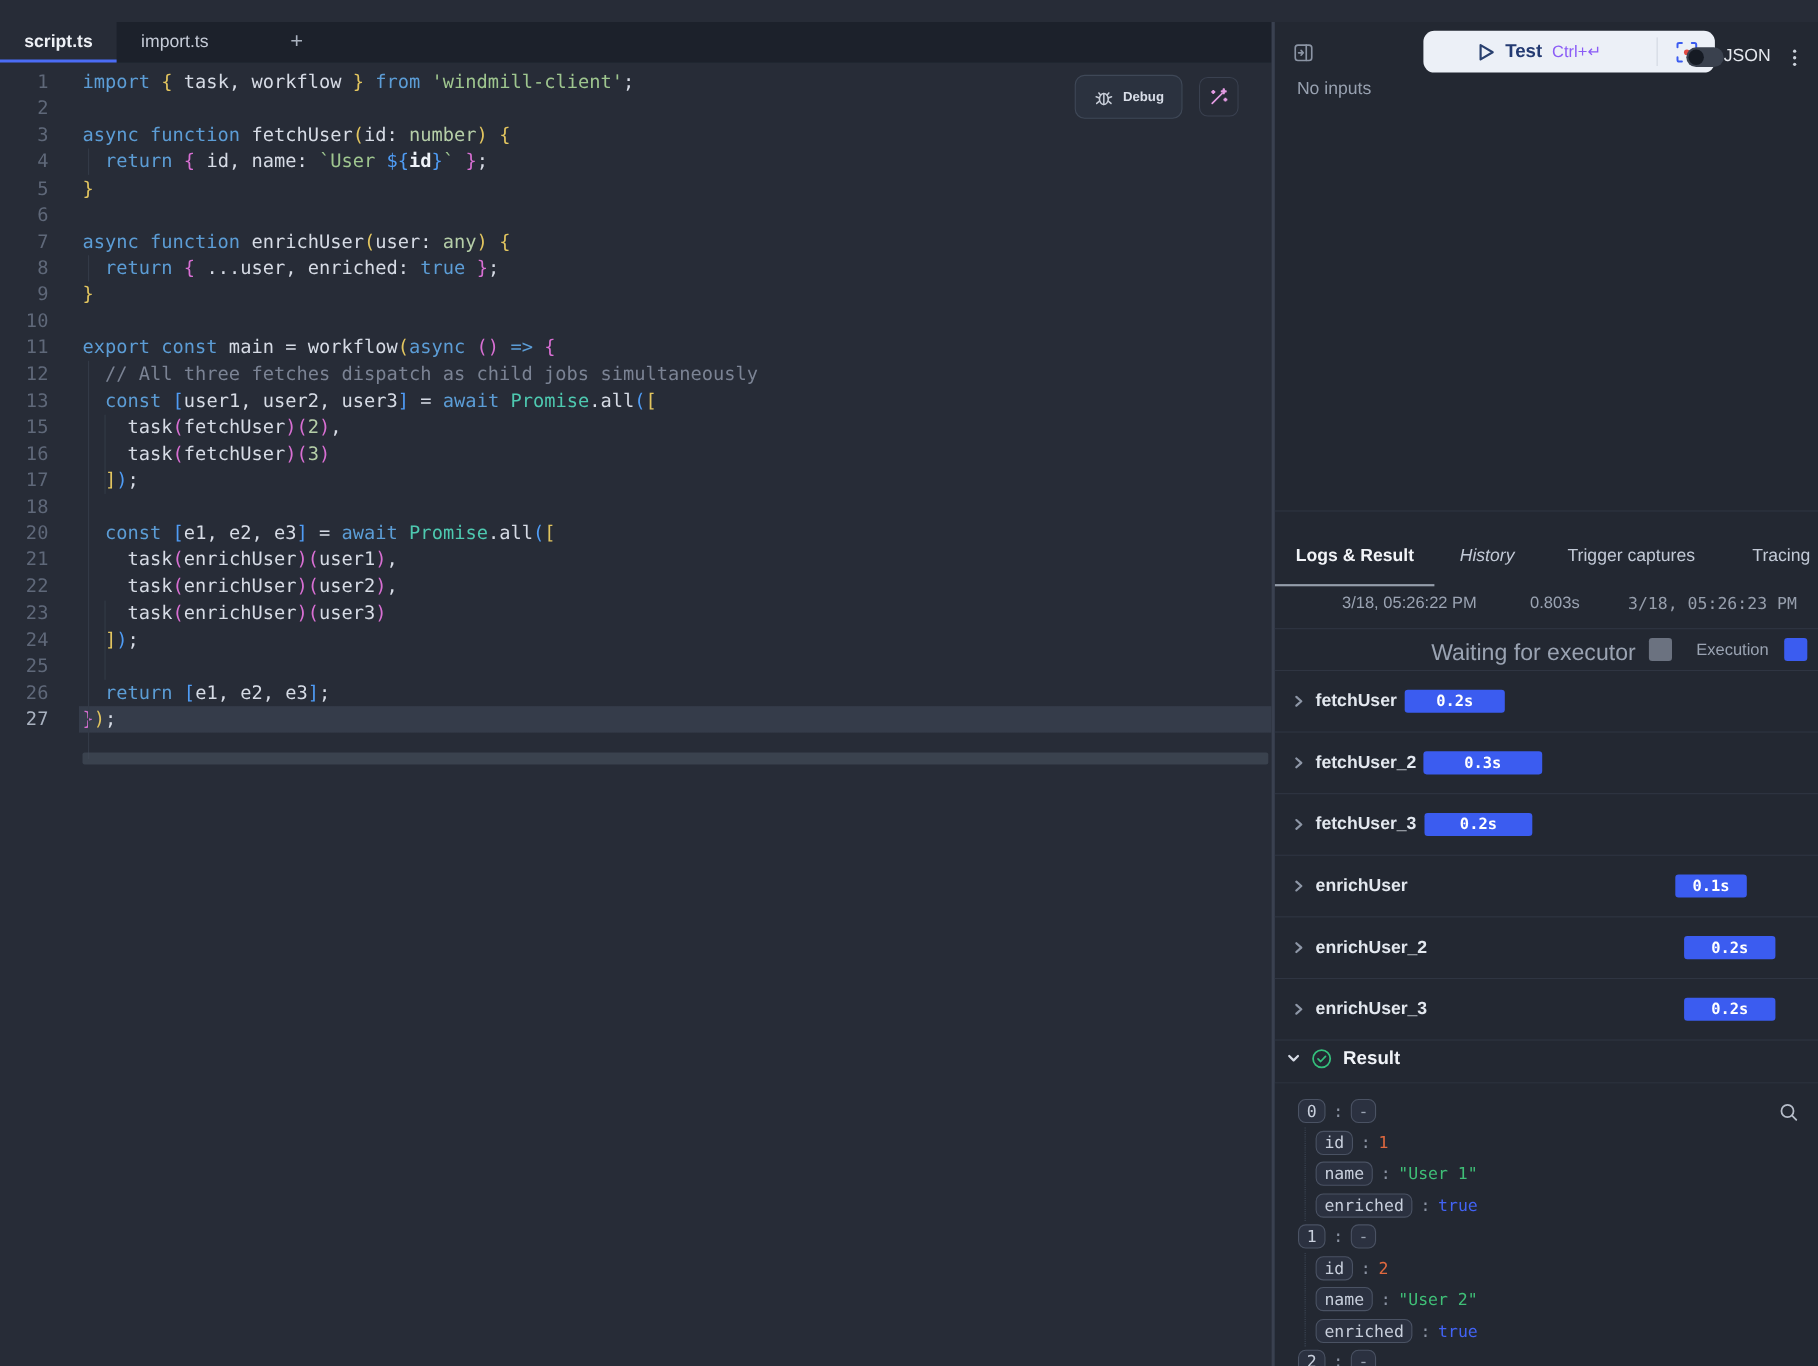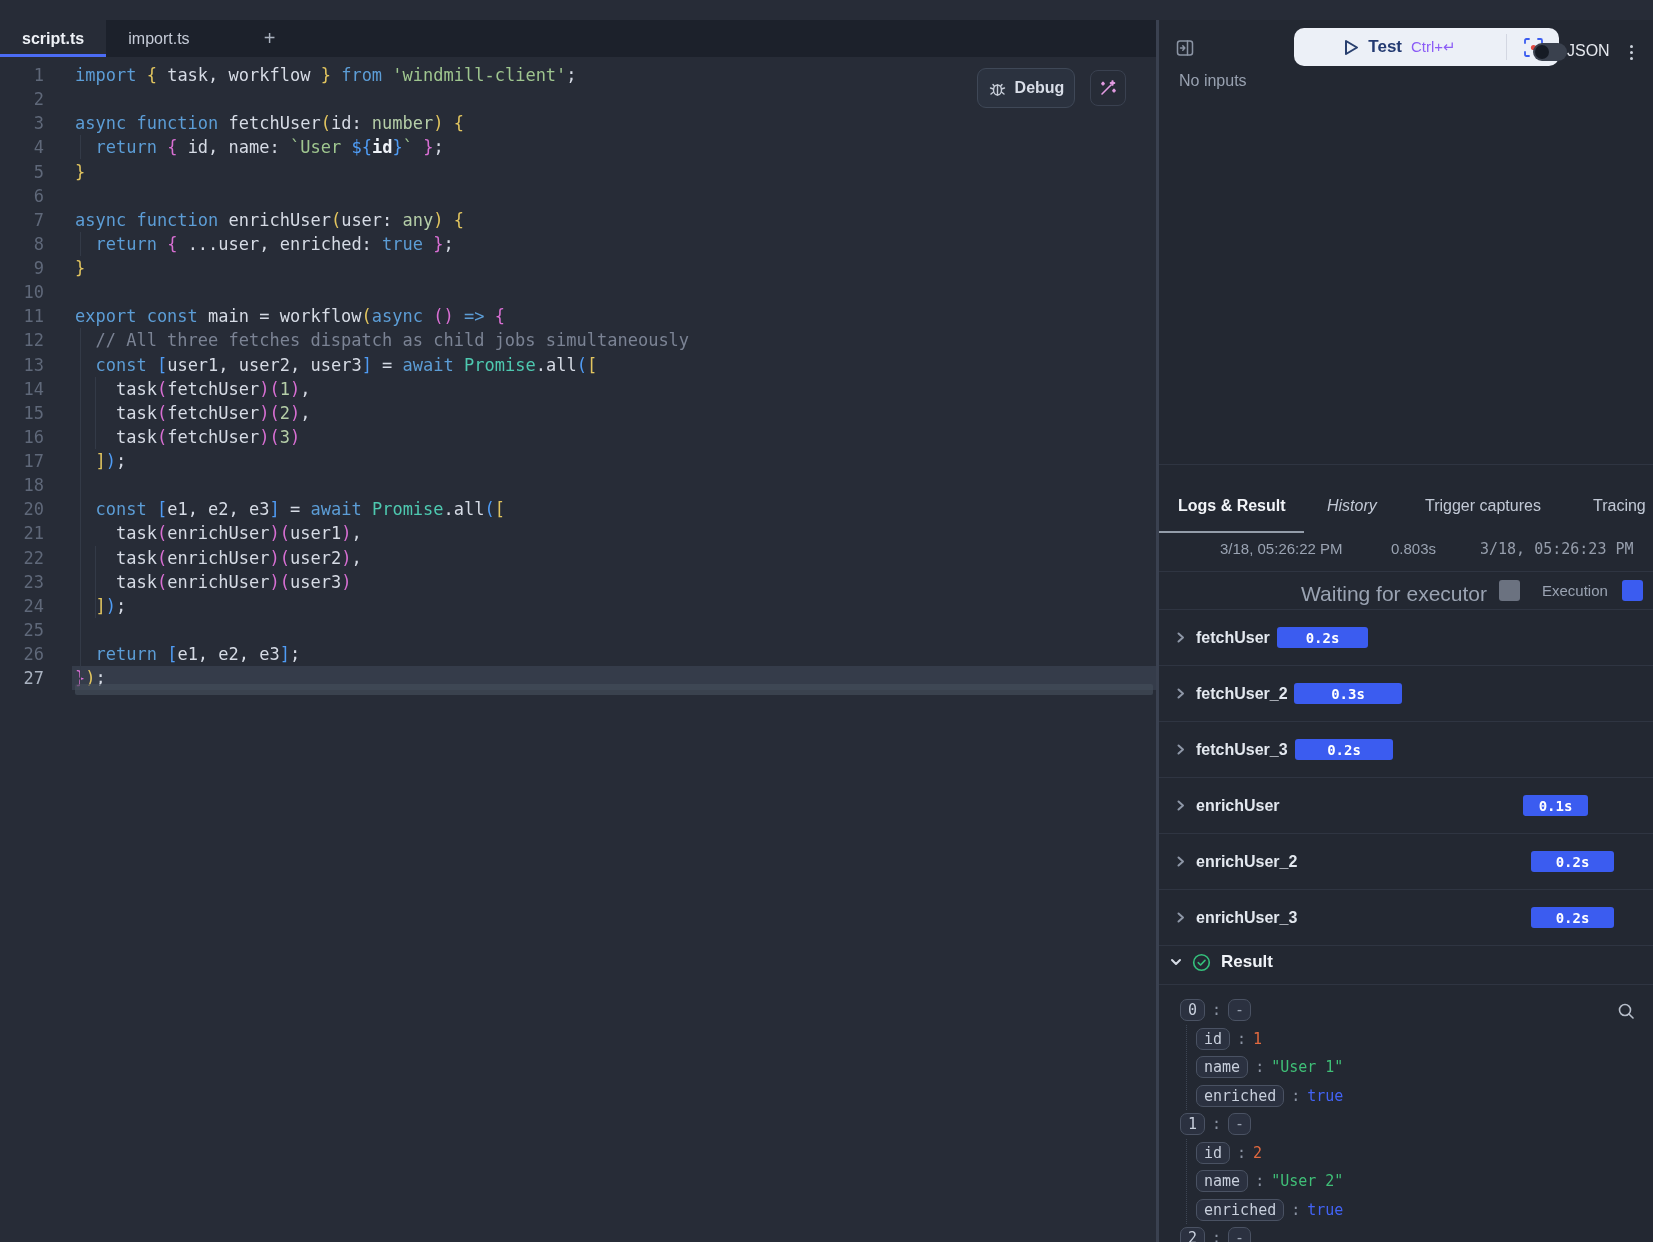--- a/index.html
+++ b/index.html
@@ -13,21 +13,21 @@
   #editor{position:absolute;left:0;top:37px;width:1156px;bottom:0;background:#272c37;padding-top:6px;overflow:hidden;}
   .cl{height:24.13px;line-height:24.13px;font-family:"DejaVu Sans Mono",monospace;font-size:17px;white-space:pre;}
   .cl .ln{display:inline-block;width:44px;text-align:right;color:#5f6879;user-select:none;}
   .cl .ct{margin-left:31px;}
   .cl.cur{background:linear-gradient(90deg,transparent 72px,#353c4a 72px);}
   .cl.cur .ln{color:#a9b2c0;text-align:right;}
   .kw{color:#5c9dd6}.pl{color:#d6dbe5}.ty{color:#b5cea8}.str{color:#9fc68f}.cm{color:#7b8394}
   .b1{color:#e2c55f}.b2{color:#d86fd3}.b3{color:#4f9cf5}.tl{color:#4ec9b0}.idb{color:#eef2f8;font-weight:bold}
   .iguide{position:absolute;width:1px;background:#333a47;}
   #hscroll{position:absolute;left:75px;top:664px;width:1078px;height:11px;background:#434b59;opacity:.7;border-radius:2px;}
-  #debug-btn{position:absolute;left:977px;top:48px;width:96px;height:38px;border:1px solid #3f4857;border-radius:9px;background:#2b323f;color:#d9dee8;font-size:16px;font-weight:600;display:flex;align-items:center;justify-content:center;gap:8px;cursor:pointer;}
+  #debug-btn{position:absolute;left:977px;top:48px;width:96px;height:38px;border:1px solid #3f4857;border-radius:9px;background:#2b323f;color:#d9dee8;font-size:12px;font-weight:600;display:flex;align-items:center;justify-content:center;gap:8px;cursor:pointer;}
   #wand-btn{position:absolute;left:1090px;top:50px;width:34px;height:34px;border:1px solid #3a4150;border-radius:8px;background:#272c37;display:flex;align-items:center;justify-content:center;cursor:pointer;}
   
   #divider{position:absolute;left:1156px;top:0;width:3px;height:1242px;background:#3a4150;cursor:col-resize;}
   
   #panel{position:absolute;left:1159px;top:0;width:494px;height:1242px;background:#232832;}
   #collapse-btn{position:absolute;left:17px;top:19px;cursor:pointer;}
   #run-pill{position:absolute;left:135px;top:8px;width:265px;height:38px;background:#ecf0f7;border-radius:10px;display:flex;align-items:center;}
   #run-main{flex:1;display:flex;align-items:center;justify-content:center;gap:9px;cursor:pointer;height:100%;}
   #run-test{color:#233a72;font-weight:700;font-size:17px;}
   #run-short{color:#8b5cf6;font-size:15px;}
@@ -93,21 +93,20 @@
           <div class="cl"><span class="ln">4</span><span class="ct"><span class="pl">  </span><span class="kw">return </span><span class="b2">{</span><span class="pl"> id, name: </span><span class="str">`User </span><span class="b3">${</span><span class="idb">id</span><span class="b3">}</span><span class="str">`</span><span class="pl"> </span><span class="b2">}</span><span class="pl">;</span></span></div>
           <div class="cl"><span class="ln">5</span><span class="ct"><span class="b1">}</span></span></div>
           <div class="cl"><span class="ln">6</span><span class="ct"></span></div>
           <div class="cl"><span class="ln">7</span><span class="ct"><span class="kw">async function </span><span class="pl">enrichUser</span><span class="b1">(</span><span class="pl">user: </span><span class="ty">any</span><span class="b1">)</span><span class="pl"> </span><span class="b1">{</span></span></div>
           <div class="cl"><span class="ln">8</span><span class="ct"><span class="pl">  </span><span class="kw">return </span><span class="b2">{</span><span class="pl"> ...user, enriched: </span><span class="kw">true</span><span class="pl"> </span><span class="b2">}</span><span class="pl">;</span></span></div>
           <div class="cl"><span class="ln">9</span><span class="ct"><span class="b1">}</span></span></div>
           <div class="cl"><span class="ln">10</span><span class="ct"></span></div>
           <div class="cl"><span class="ln">11</span><span class="ct"><span class="kw">export const </span><span class="pl">main = workflow</span><span class="b1">(</span><span class="kw">async</span><span class="pl"> </span><span class="b2">()</span><span class="pl"> </span><span class="kw">=&gt;</span><span class="pl"> </span><span class="b2">{</span></span></div>
           <div class="cl"><span class="ln">12</span><span class="ct"><span class="cm">  // All three fetches dispatch as child jobs simultaneously</span></span></div>
           <div class="cl"><span class="ln">13</span><span class="ct"><span class="pl">  </span><span class="kw">const </span><span class="b3">[</span><span class="pl">user1, user2, user3</span><span class="b3">]</span><span class="pl"> = </span><span class="kw">await</span><span class="pl"> </span><span class="tl">Promise</span><span class="pl">.all</span><span class="b3">(</span><span class="b1">[</span></span></div>
-          <div class="cl"><span class="ln">14</span><span class="ct"><span class="pl">    task</span><span class="b2">(</span><span class="pl">fetchUser</span><span class="b2">)(</span><span class="ty">1</span><span class="b2">)</span><span class="pl">,</span></span></div>
           <div class="cl"><span class="ln">15</span><span class="ct"><span class="pl">    task</span><span class="b2">(</span><span class="pl">fetchUser</span><span class="b2">)(</span><span class="ty">2</span><span class="b2">)</span><span class="pl">,</span></span></div>
           <div class="cl"><span class="ln">16</span><span class="ct"><span class="pl">    task</span><span class="b2">(</span><span class="pl">fetchUser</span><span class="b2">)(</span><span class="ty">3</span><span class="b2">)</span></span></div>
           <div class="cl"><span class="ln">17</span><span class="ct"><span class="pl">  </span><span class="b1">]</span><span class="b3">)</span><span class="pl">;</span></span></div>
           <div class="cl"><span class="ln">18</span><span class="ct"></span></div>
           <div class="cl"><span class="ln">20</span><span class="ct"><span class="pl">  </span><span class="kw">const </span><span class="b3">[</span><span class="pl">e1, e2, e3</span><span class="b3">]</span><span class="pl"> = </span><span class="kw">await</span><span class="pl"> </span><span class="tl">Promise</span><span class="pl">.all</span><span class="b3">(</span><span class="b1">[</span></span></div>
           <div class="cl"><span class="ln">21</span><span class="ct"><span class="pl">    task</span><span class="b2">(</span><span class="pl">enrichUser</span><span class="b2">)(</span><span class="pl">user1</span><span class="b2">)</span><span class="pl">,</span></span></div>
           <div class="cl"><span class="ln">22</span><span class="ct"><span class="pl">    task</span><span class="b2">(</span><span class="pl">enrichUser</span><span class="b2">)(</span><span class="pl">user2</span><span class="b2">)</span><span class="pl">,</span></span></div>
           <div class="cl"><span class="ln">23</span><span class="ct"><span class="pl">    task</span><span class="b2">(</span><span class="pl">enrichUser</span><span class="b2">)(</span><span class="pl">user3</span><span class="b2">)</span></span></div>
           <div class="cl"><span class="ln">24</span><span class="ct"><span class="pl">  </span><span class="b1">]</span><span class="b3">)</span><span class="pl">;</span></span></div>
           <div class="cl"><span class="ln">25</span><span class="ct"></span></div>

